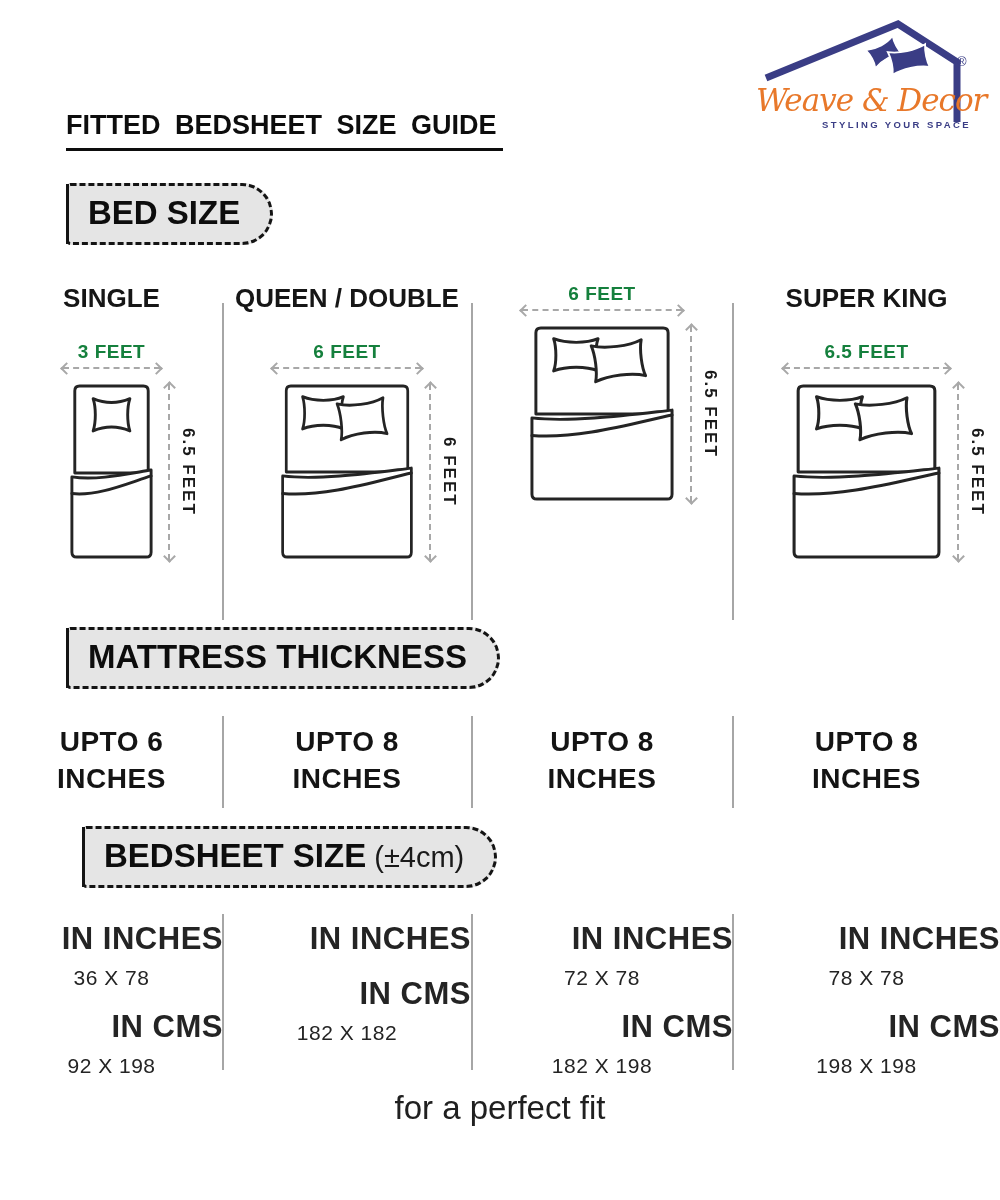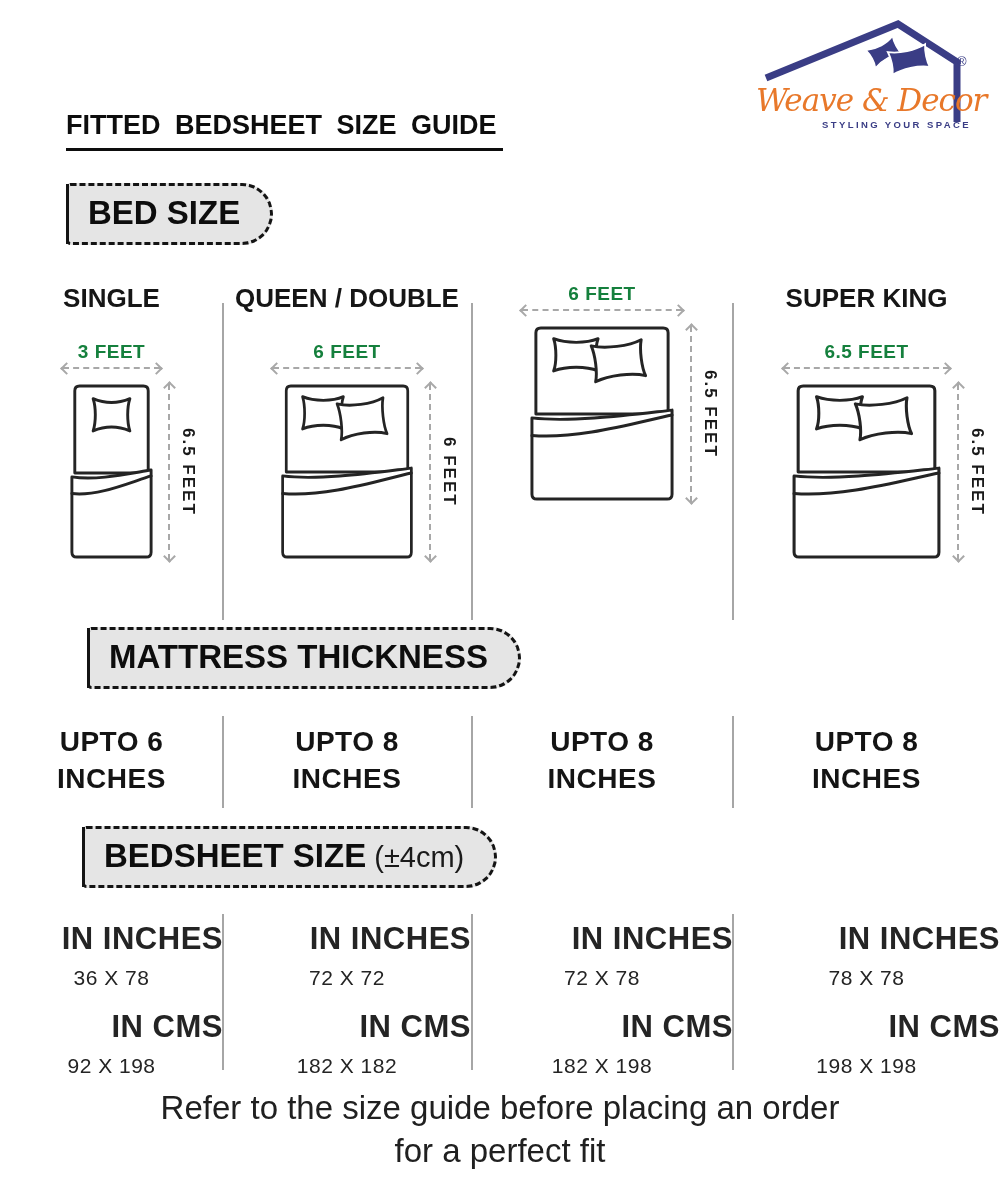--- a/index.html
+++ b/index.html
@@ -40,21 +40,21 @@
     position:absolute; left:66px; display:inline-block;
     border:3px dashed #141414; border-radius:5px 34px 34px 5px;
     padding:8px 30px 10px 19px; background:#e5e5e5; white-space:nowrap;
   }
   .pill::before {
     content:""; position:absolute; left:-3px; top:-2px; bottom:-2px; width:3px;
     background:#141414;
   }
   .pill-label { font-size:33px; font-weight:800; color:#0d0d0d; letter-spacing:0px; }
   .pill-bedsize  { top:183px; }
-  .pill-mattress { top:627px;margin-left:21px; }
+  .pill-mattress { top:627px; }
   .pill-sheet    { top:826px;margin-left:16px; }
   .pill-tol { font-size:29px; font-weight:400; color:#1a1a1a; margin-left:8px; letter-spacing:0px; }
 
   
   .grid {
     position:absolute; left:0; width:916px;
     display:grid; grid-template-columns:223px 248px 262px 267px;
   }
   .div-line { position:absolute; width:2px; background:#a6a6a6; }
   .dl-1 { left:222px; } .dl-2 { left:471px; } .dl-3 { left:732px; }
@@ -266,36 +266,34 @@
     <div class="div-line dl-3"></div>
 
     <div class="sheet-col">
       <div class="sheet-label">IN INCHES</div>
       <div class="sheet-value">36 X 78</div>
       <div class="sheet-label second">IN CMS</div>
       <div class="sheet-value">92 X 198</div>
     </div>
     <div class="sheet-col">
       <div class="sheet-label">IN INCHES</div>
-      <div class="sheet-value">72 X 72</div>
       <div class="sheet-label second">IN CMS</div>
       <div class="sheet-value">182 X 182</div>
     </div>
     <div class="sheet-col">
       <div class="sheet-label">IN INCHES</div>
       <div class="sheet-value">72 X 78</div>
       <div class="sheet-label second">IN CMS</div>
       <div class="sheet-value">182 X 198</div>
     </div>
     <div class="sheet-col">
       <div class="sheet-label">IN INCHES</div>
       <div class="sheet-value">78 X 78</div>
       <div class="sheet-label second">IN CMS</div>
       <div class="sheet-value">198 X 198</div>
     </div>
   </section>
 
   <div class="footer">
-    <div>Refer to the size guide before placing an order</div>
     <div>for a perfect fit</div>
   </div>
 
 </div>
 
 </body></html>

